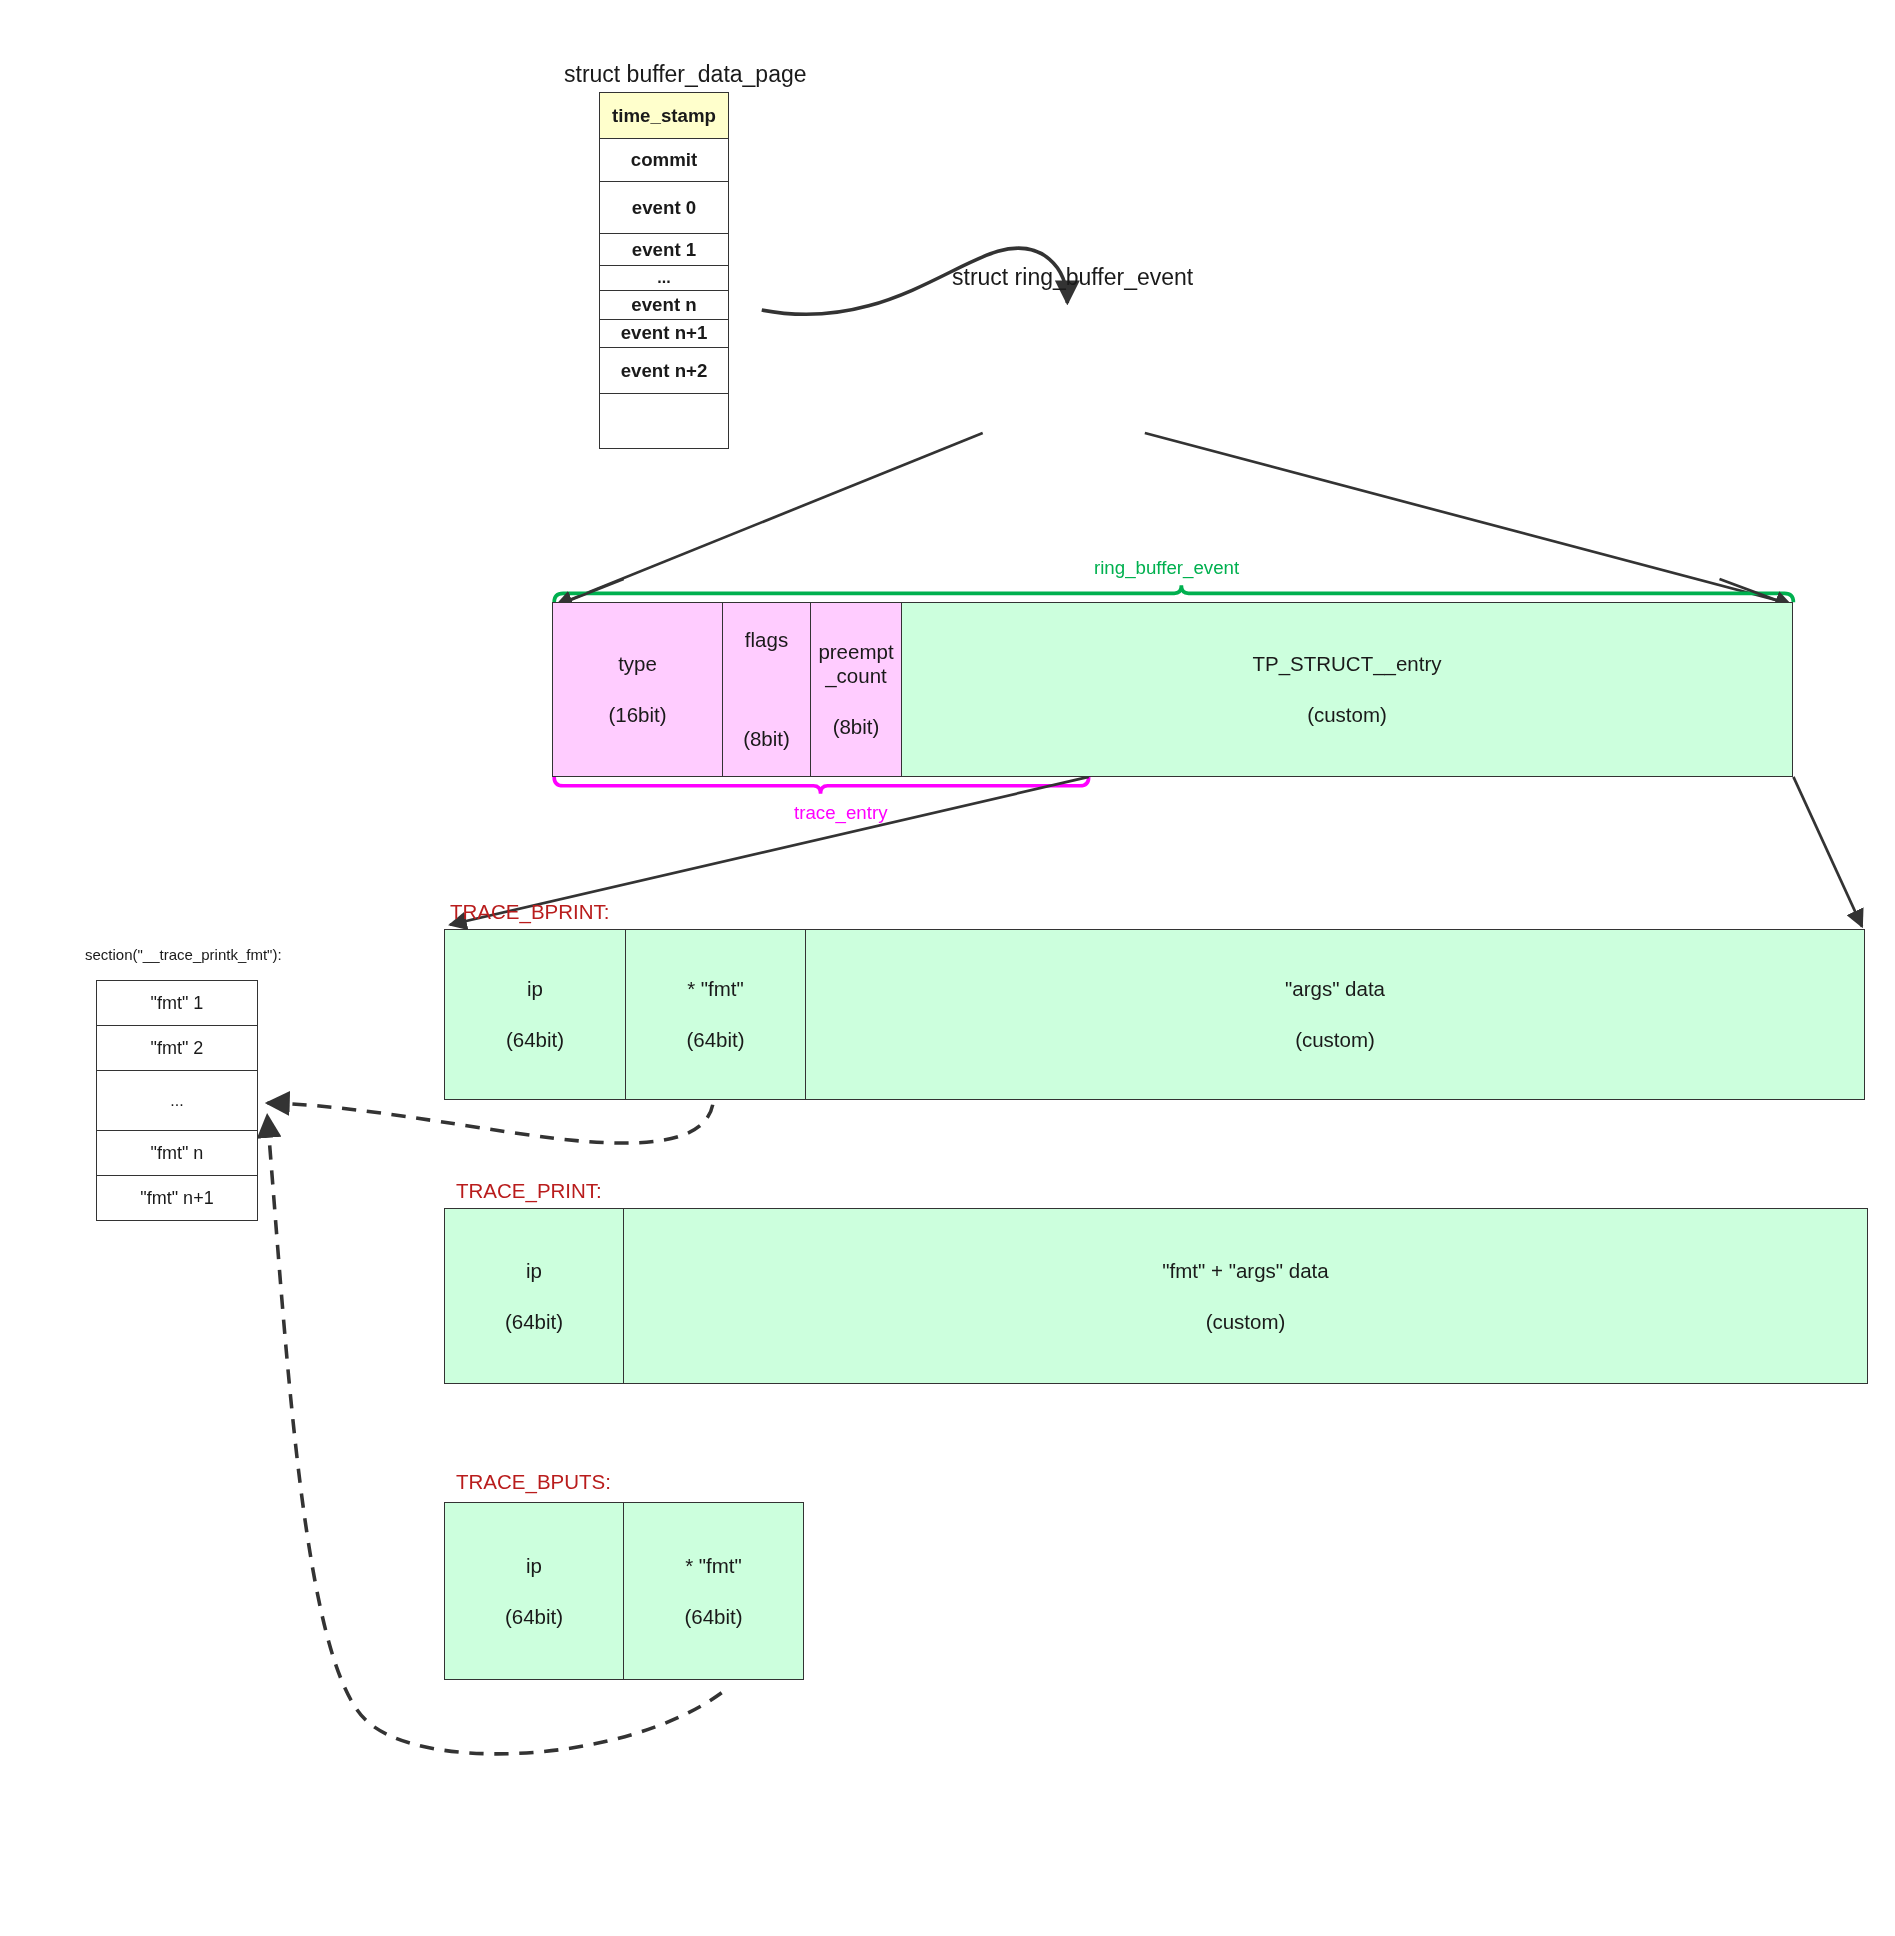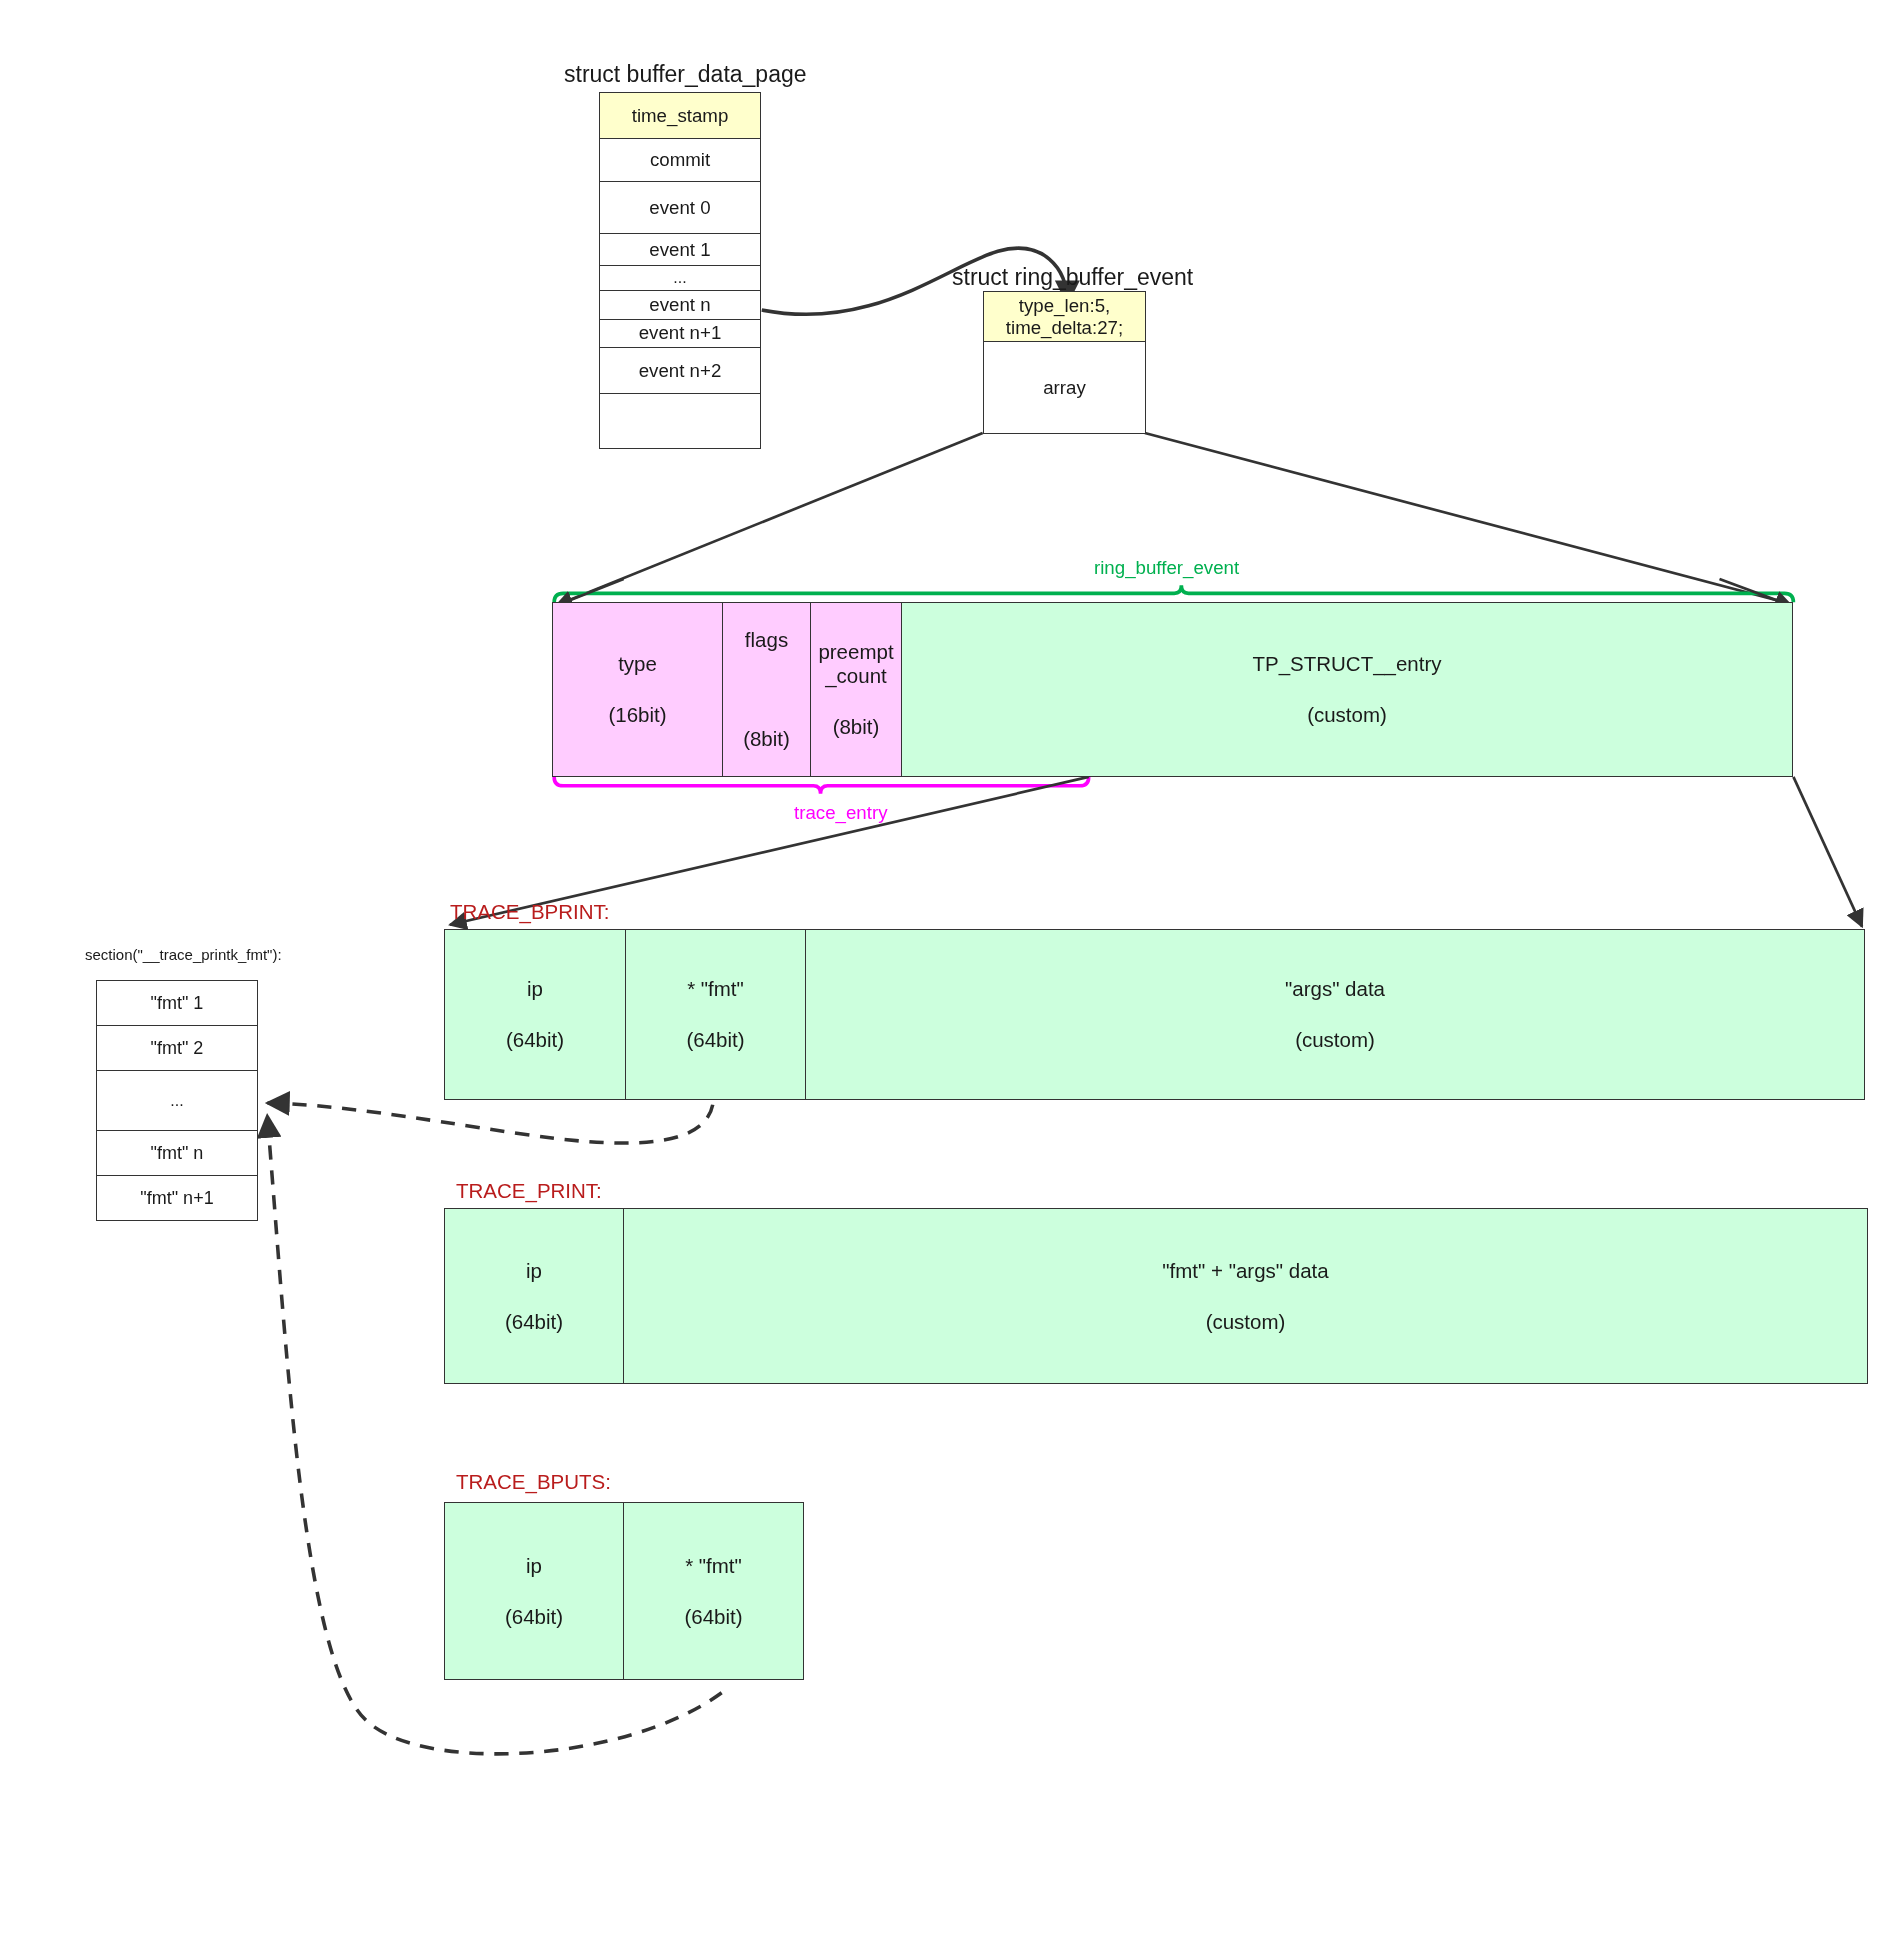--- a/index.html
+++ b/index.html
@@ -126,41 +126,34 @@
 
     <line x1="2013" y1="872" x2="2090" y2="1040" stroke="#333333" stroke-width="3" marker-end="url(#arrowBlack)"></line>
 
     <path d="M 800 1240 C 790 1290 700 1290 580 1272 C 460 1254 380 1240 300 1238" fill="none" stroke="#333333" stroke-width="4" stroke-dasharray="16 12" marker-end="url(#arrowBlackDash)"></path>
 
     <path d="M 810 1900 C 700 1980 470 1990 410 1930 C 340 1862 322 1520 300 1252" fill="none" stroke="#333333" stroke-width="4" stroke-dasharray="16 12" marker-end="url(#arrowBlackDash)"></path>
   </svg>
 
   <div class="cap" style="left:564px; top:61px;">struct buffer_data_page</div>
 
-  <div class="vbox" style="left:599px; top:92px; width:162px; height:357px;">
+  <div class="vbox" style="left:599px; top:92px; width:130px; height:357px;font-weight:bold;">
     <div class="vrow yellow" style="height:46px;">time_stamp</div>
     <div class="vrow" style="height:43px;">commit</div>
     <div class="vrow" style="height:52px;">event 0</div>
     <div class="vrow" style="height:32px;">event 1</div>
     <div class="vrow" style="height:25px; font-size:16px;">...</div>
     <div class="vrow" style="height:28.5px;">event n</div>
     <div class="vrow" style="height:28.5px;">event n+1</div>
     <div class="vrow" style="height:46px;">event n+2</div>
     <div class="vrow" style="height:53px;"></div>
   </div>
 
   <div class="cap" style="left:952px; top:264px;">struct ring_buffer_event</div>
 
-  <div class="vbox" style="left:983px; top:291px; width:163px; height:143px;">
-    <div class="vrow yellow" style="height:50px; flex-direction:column; line-height:1.15;">
-      <span>type_len:5,</span>
-      <span>time_delta:27;</span>
-    </div>
-    <div class="vrow" style="height:91px;">array</div>
-  </div>
 
   <div class="brace-label green-label" style="left:1094px; top:557px;">ring_buffer_event</div>
 
   <div class="strip" style="left:552px; top:602px; width:1241px; height:175px;">
     <div class="cell pink" style="width:170px;">
       <span class="lbl">type</span>
       <span class="sub">(16bit)</span>
     </div>
     <div class="cell pink" style="width:88px;gap:48px;">
       <span class="lbl">flags</span>

